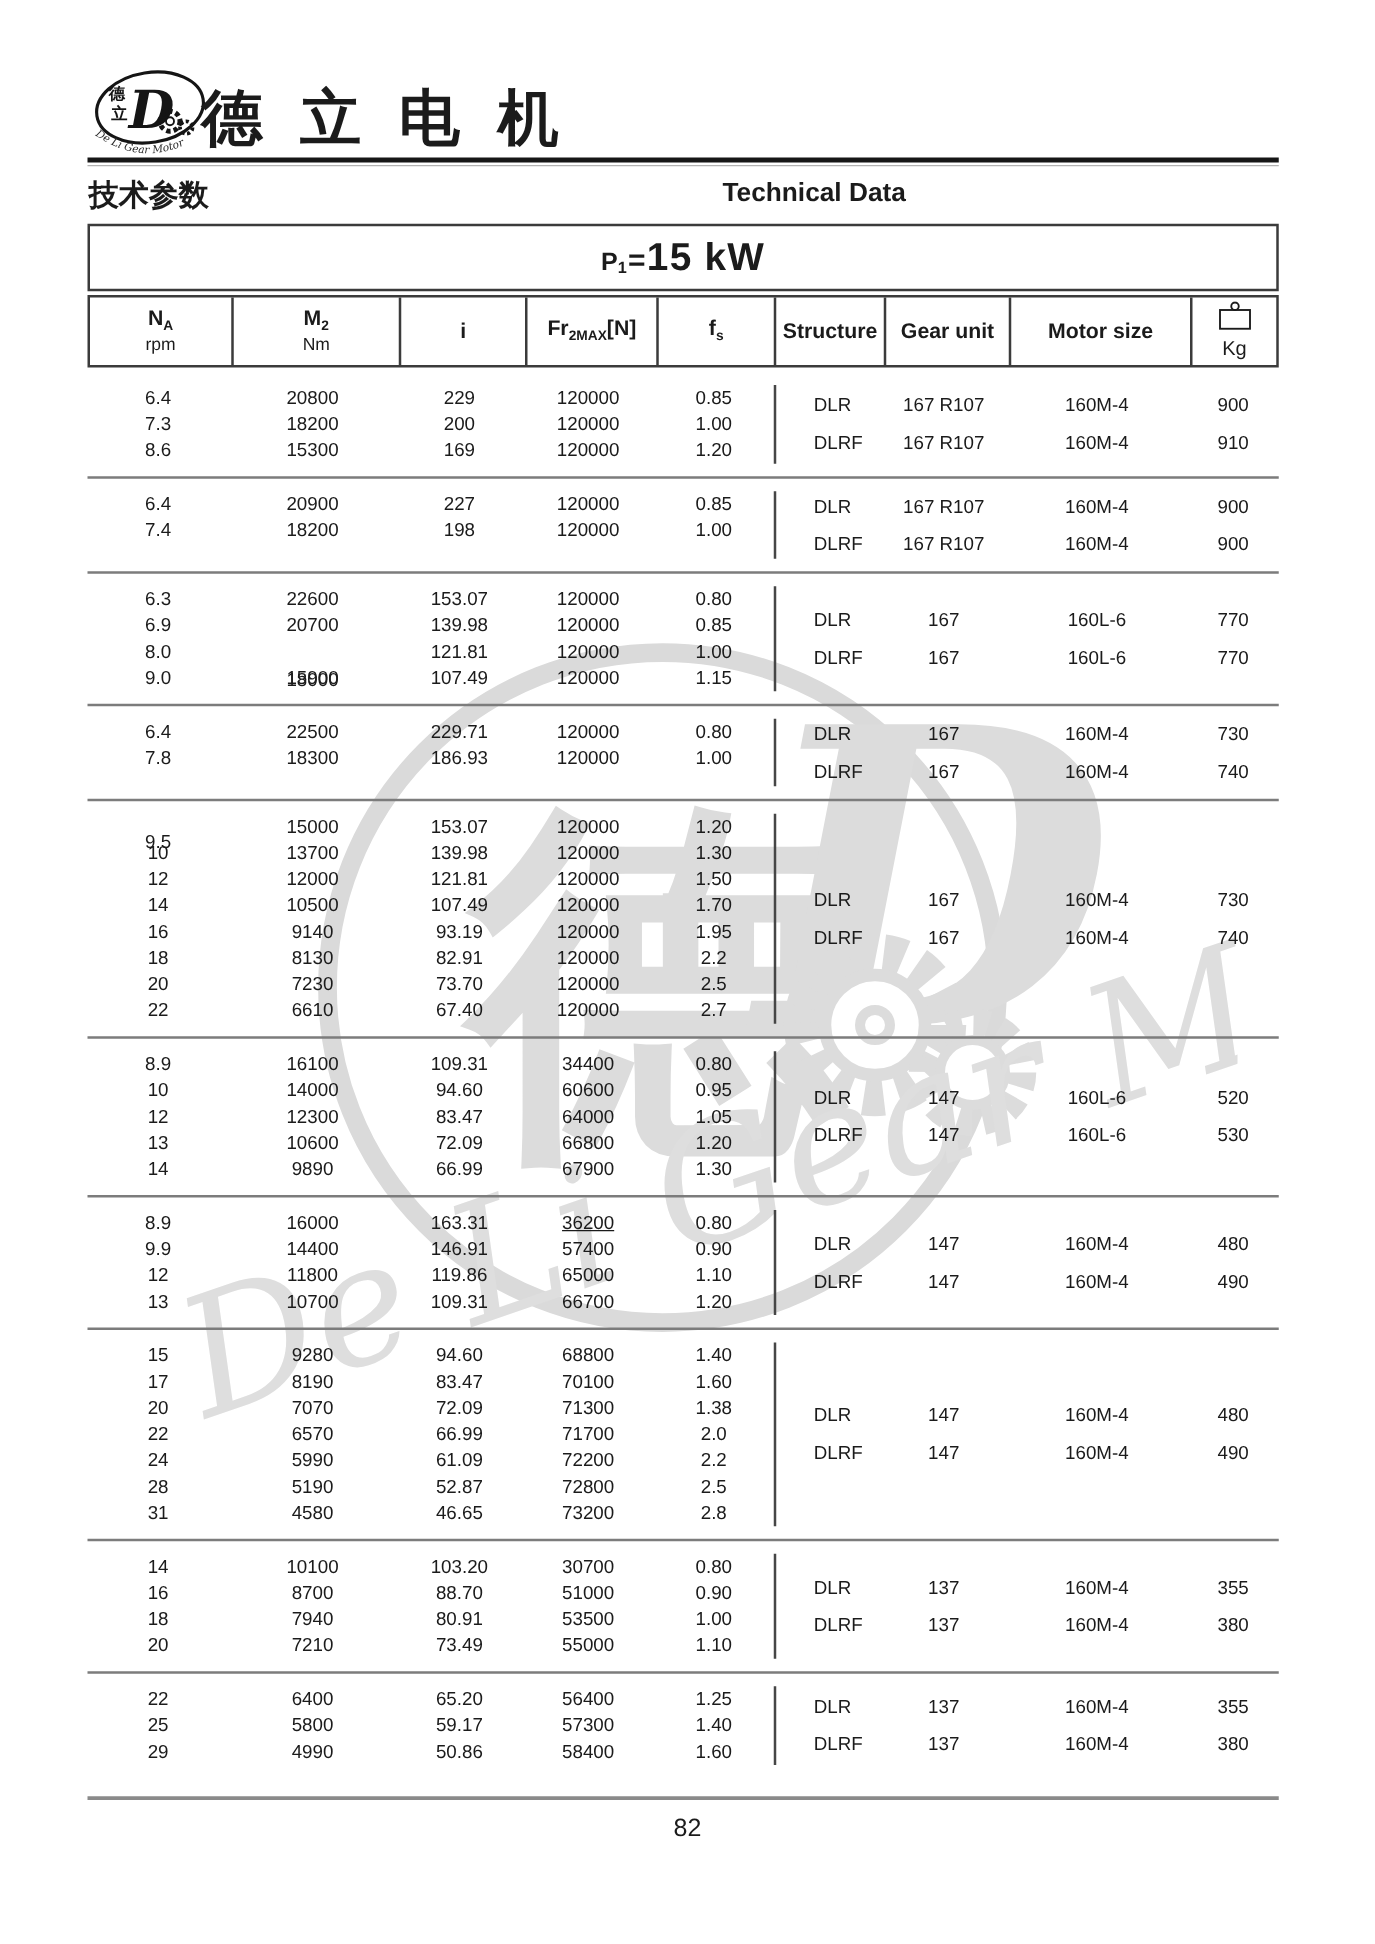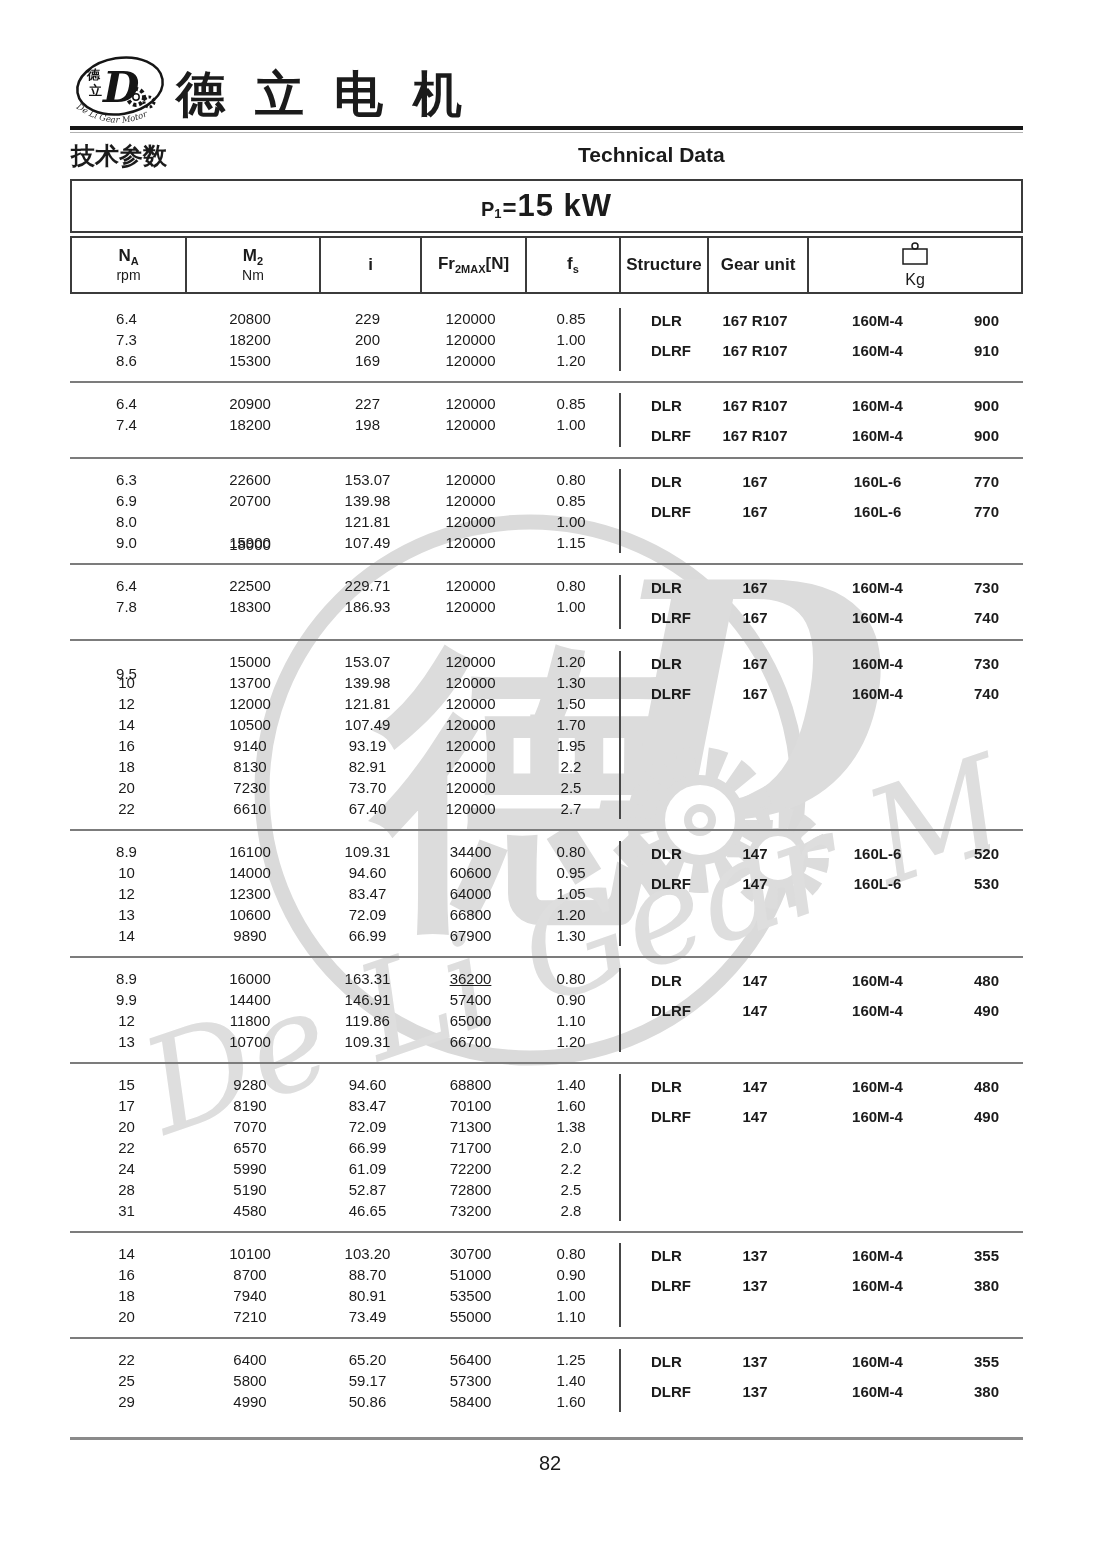--- a/index.html
+++ b/index.html
@@ -5,21 +5,21 @@
   html,body{margin:0;padding:0;background:#ffffff;}
   .page{position:relative;width:1100px;height:1555px;background:#ffffff;overflow:hidden;
         font-family:"Liberation Sans",sans-serif;color:#1b1b1b;}
   .layer{position:absolute;z-index:1;}
 
   
   .watermark{position:absolute;left:110px;top:490px;width:880px;height:780px;z-index:0;}
 
   
   .logo{position:absolute;left:70px;top:52px;width:104px;height:84px;}
-  .brand-name{position:absolute;left:176px;top:62px;font-size:49px;font-weight:bold;
+  .brand-name{position:absolute;left:161px;top:62px;font-size:49px;font-weight:bold;
               letter-spacing:30px;white-space:nowrap;}
   .top-rule{position:absolute;left:70px;top:126px;width:953px;}
   .top-rule .thick{height:4px;background:#161616;}
   .top-rule .thin{height:1px;background:#b2b2b2;margin-top:2px;}
 
   .title-cn{position:absolute;left:71px;top:140px;font-size:24px;font-weight:600;}
   .title-en{position:absolute;left:578px;top:143px;font-size:21px;font-weight:bold;}
 
   .power-box{position:absolute;left:70px;top:179px;width:953px;height:54px;box-sizing:border-box;
              border:2px solid #3b3b3b;display:flex;justify-content:center;align-items:center;}
@@ -41,21 +41,21 @@
   .h-unit{font-size:14px;margin-top:1px;}
   .h-kg-label{font-size:16px;font-weight:400;margin-top:1px;}
 
   
   .tbody{position:absolute;left:70px;top:298px;width:953px;}
   .group{display:flex;padding:10px 0;}
   .gleft{width:549px;}
   .drow{display:flex;height:21px;align-items:center;}
   .dcell{text-align:center;font-size:15px;}
   .gright{flex:1;border-left:2px solid #464646;display:flex;flex-direction:column;
-          gap:6px;font-weight:bold;}
+          justify-content:center;gap:6px;}
   .rrow{display:flex;height:24px;align-items:center;font-size:15px;}
   .r-structure{width:84px;box-sizing:border-box;padding-left:30px;text-align:left;}
   .r-gear{width:100px;text-align:center;}
   .r-motor{width:145px;text-align:center;}
   .r-kg{flex:1;text-align:center;}
   .separator{height:2px;background:#7c7c7c;}
 
   
   .footer-rule{position:absolute;left:70px;top:1437px;width:953px;height:3px;background:#8a8a8a;}
   .page-number{position:absolute;left:0;top:1452px;width:1100px;text-align:center;font-size:20px;}
@@ -133,20 +133,23 @@
       </div>
       <div class="hcell" style="width: 94px;">
         <div><span class="h-main">f</span><sub class="h-sub">s</sub></div>
       </div>
       <div class="hcell" style="width: 88px;">
         <div><span class="h-main">Structure</span></div>
       </div>
       <div class="hcell" style="width: 100px;">
         <div><span class="h-main">Gear unit</span></div>
       </div>
+      <div class="hcell" style="width: 145px;">
+        <div><span class="h-main">Motor size</span></div>
+      </div>
       <div class="hcell" style="flex: 1 1 0%;">
         <span><svg width="30" height="24" viewBox="0 0 30 24">
             <circle cx="15" cy="4" r="3" fill="none" stroke="#1b1b1b" stroke-width="1.5"></circle>
             <rect x="3" y="7" width="24" height="15" fill="none" stroke="#1b1b1b" stroke-width="1.5"></rect>
           </svg></span>
         <div class="h-kg-label">Kg</div>
       </div>
     </div>
 
   <div class="tbody layer" id="tbody">

